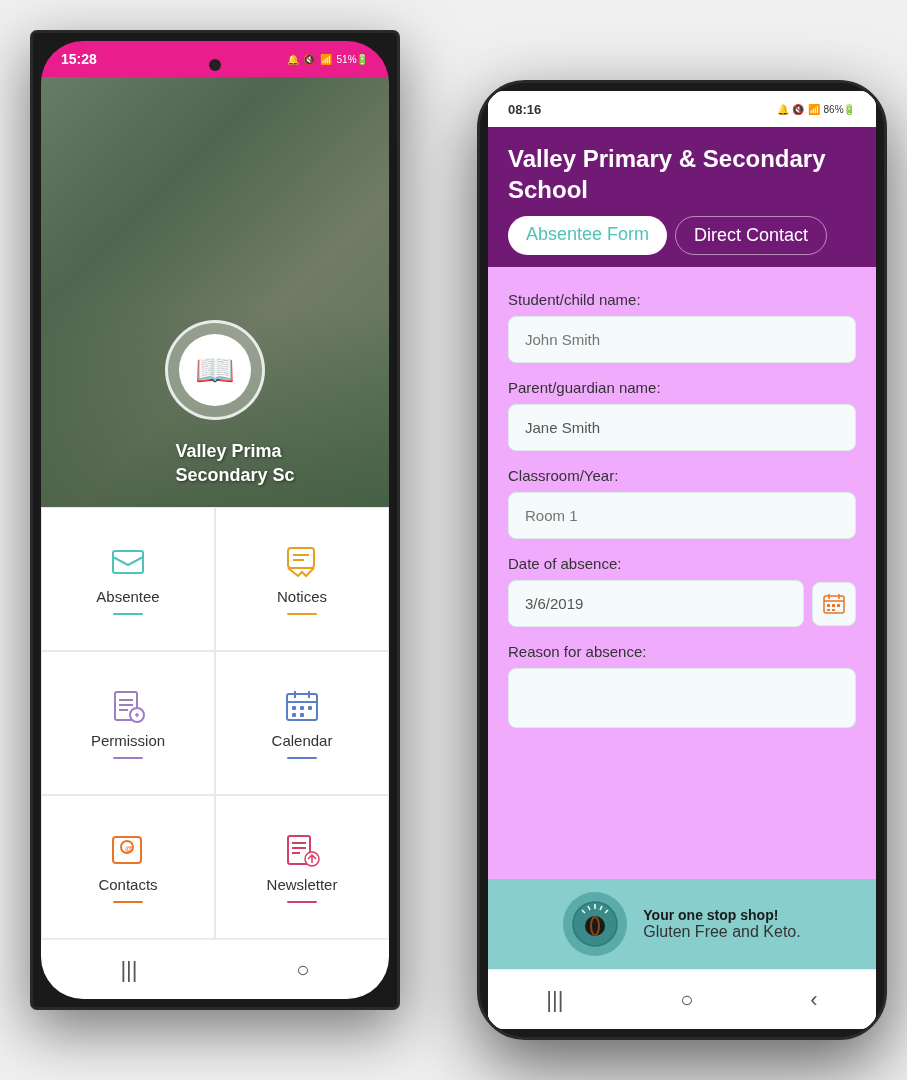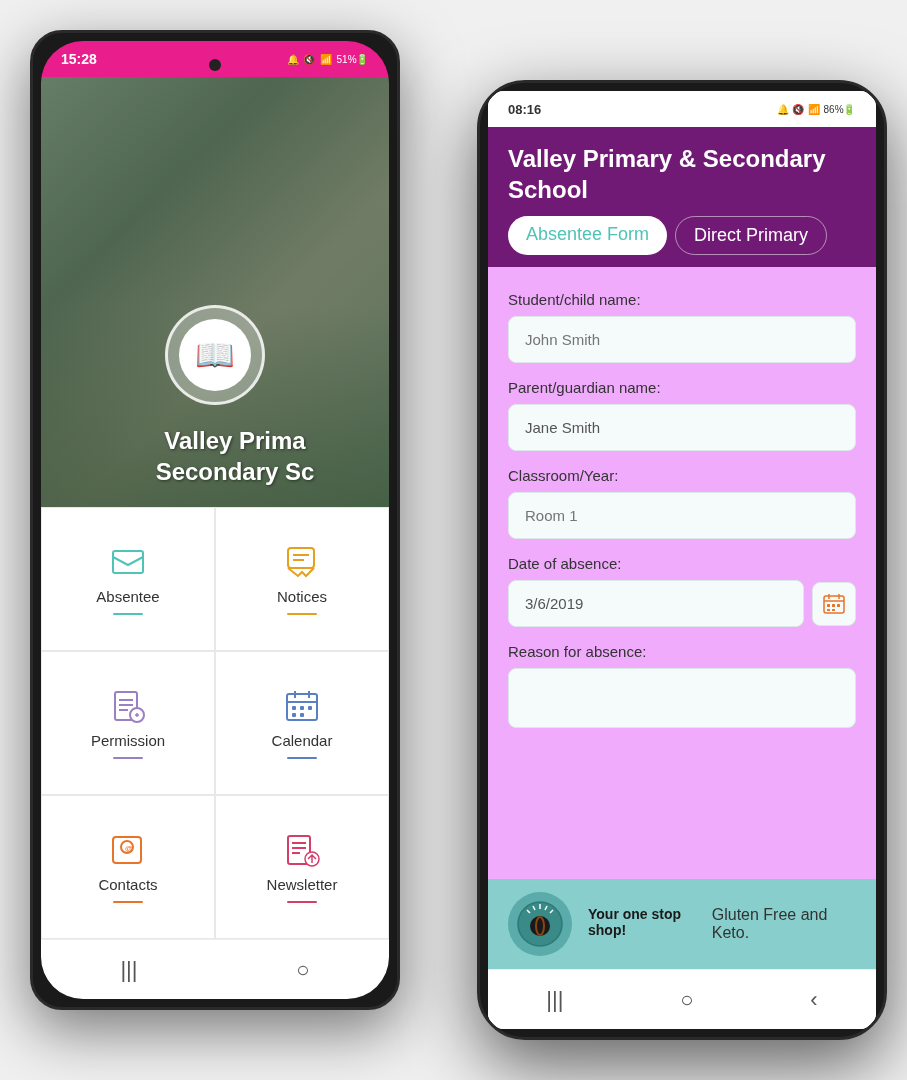--- a/index.html
+++ b/index.html
@@ -22,21 +22,21 @@
     }
 
     
     .phone1 {
       position: absolute;
       left: 30px;
       top: 30px;
       width: 370px;
       height: 980px;
       background: #1a1a1a;
-      border-radius: 32px;
+      border-radius: 7px;
       box-shadow: 0 20px 60px rgba(0,0,0,0.5);
       overflow: hidden;
       border: 3px solid #2a2a2a;
     }
 
     .phone1-inner {
       position: absolute;
       top: 8px; left: 8px; right: 8px; bottom: 8px;
       background: #111;
       border-radius: 42px;
@@ -126,23 +126,23 @@
       justify-content: center;
     }
 
     .hero-logo-icon {
       font-size: 32px;
       color: #e8742a;
     }
 
     .hero-school-name {
       color: white;
-      font-size: 24px;
+      font-size: 18px;
       font-weight: 600;
-      text-align: center;
+      text-align: left;
       text-shadow: 1px 1px 3px rgba(0,0,0,0.5);
       line-height: 1.3;
       margin-left: 40px;
     }
 
     
     .phone1-menu {
       position: absolute;
       top: 466px; left: 0; right: 0; bottom: 60px;
       display: grid;
@@ -376,20 +376,21 @@
       border-radius: 50%;
       background: #5aabaa;
       display: flex;
       align-items: center;
       justify-content: center;
       flex-shrink: 0;
     }
 
     .ad-text {
       display: flex;
+      flex-direction: column;
     }
 
     .ad-title {
       font-size: 14px;
       font-weight: 700;
       color: #1a1a1a;
     }
 
     .ad-subtitle {
       font-size: 16px;
@@ -549,21 +550,21 @@
       </div>
       <div class="phone2-camera"></div>
 
       <div class="phone2-header">
         <div class="phone2-school-name">Valley Primary &amp; Secondary School</div>
         <div class="tabs-row">
           <div class="tab tab-active">
             <span>Absentee Form</span>
           </div>
           <div class="tab tab-inactive" style="margin-left:8px;">
-            <span>Direct Primary</span>
+            <span>Direct Contact</span>
           </div>
         </div>
       </div>
 
       <div class="phone2-form">
 
         <label class="form-label">Student/child name:</label>
         <input class="form-input" type="text" placeholder="John Smith" style="">
 
         <label class="form-label">Parent/guardian name:</label>

